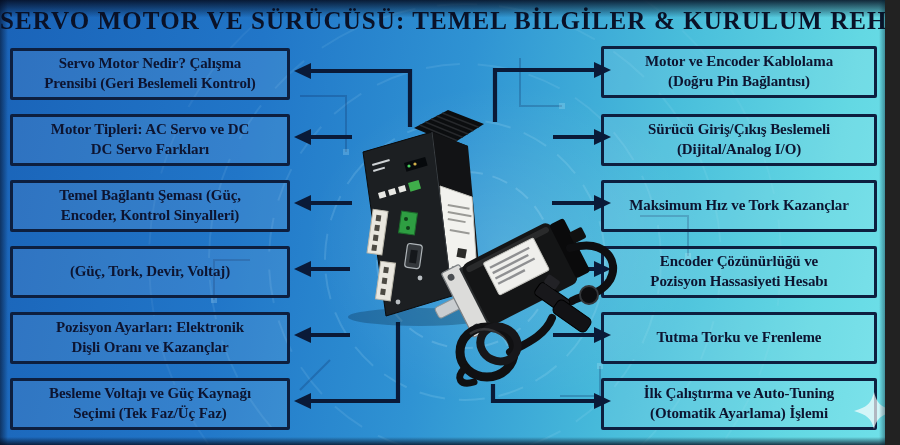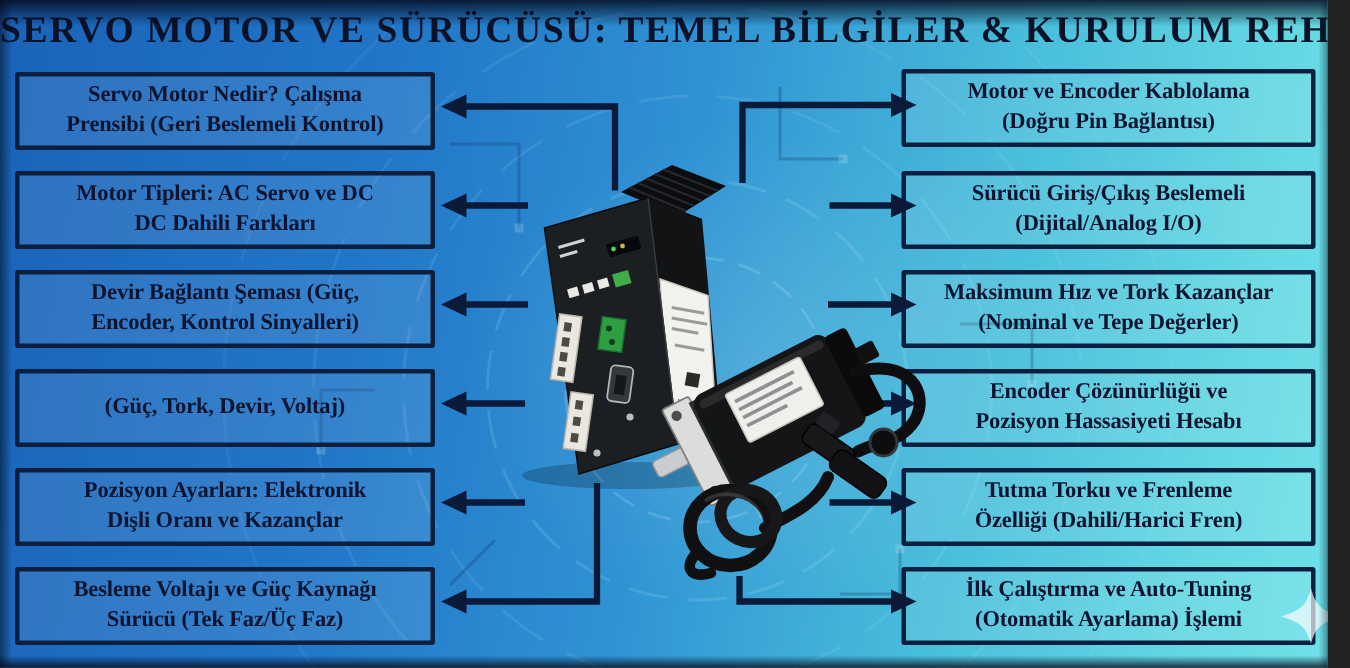--- a/index.html
+++ b/index.html
@@ -66,57 +66,55 @@
   <div class="glow"></div>
 
   <div class="title">SERVO MOTOR VE SÜRÜCÜSÜ: TEMEL BİLGİLER &amp; KURULUM REHBERİ</div>
 
   <div class="box left" style="top:48px">
     <span class="l">Servo Motor Nedir? Çalışma</span>
     <span class="l">Prensibi (Geri Beslemeli Kontrol)</span>
   </div>
   <div class="box left" style="top:114px">
     <span class="l">Motor Tipleri: AC Servo ve DC</span>
-    <span class="l">DC Dahili Farkları</span>
+    <span class="l">DC Servo Farkları</span>
   </div>
   <div class="box left" style="top:180px">
-    <span class="l">Devir Bağlantı Şeması (Güç,</span>
+    <span class="l">Temel Bağlantı Şeması (Güç,</span>
     <span class="l">Encoder, Kontrol Sinyalleri)</span>
   </div>
   <div class="box left" style="top:246px">
     <span class="l">(Güç, Tork, Devir, Voltaj)</span>
   </div>
   <div class="box left" style="top:312px">
     <span class="l">Pozisyon Ayarları: Elektronik</span>
     <span class="l">Dişli Oranı ve Kazançlar</span>
   </div>
   <div class="box left" style="top:378px">
     <span class="l">Besleme Voltajı ve Güç Kaynağı</span>
-    <span class="l">Sürücü (Tek Faz/Üç Faz)</span>
+    <span class="l">Seçimi (Tek Faz/Üç Faz)</span>
   </div>
 
   <div class="box right" style="top:46px">
     <span class="l">Motor ve Encoder Kablolama</span>
     <span class="l">(Doğru Pin Bağlantısı)</span>
   </div>
   <div class="box right" style="top:114px">
     <span class="l">Sürücü Giriş/Çıkış Beslemeli</span>
     <span class="l">(Dijital/Analog I/O)</span>
   </div>
   <div class="box right" style="top:180px">
     <span class="l">Maksimum Hız ve Tork Kazançlar</span>
-    <span class="l">(Nominal ve Tepe Değerler)</span>
   </div>
   <div class="box right" style="top:246px">
     <span class="l">Encoder Çözünürlüğü ve</span>
     <span class="l">Pozisyon Hassasiyeti Hesabı</span>
   </div>
   <div class="box right" style="top:312px">
     <span class="l">Tutma Torku ve Frenleme</span>
-    <span class="l">Özelliği (Dahili/Harici Fren)</span>
   </div>
   <div class="box right" style="top:378px">
     <span class="l">İlk Çalıştırma ve Auto-Tuning</span>
     <span class="l">(Otomatik Ayarlama) İşlemi</span>
   </div>
 
   <svg class="layer" width="900" height="445" aria-hidden="true">
     <g stroke="#0a1a38" stroke-width="4.2" fill="none">
       <path d="M309,71 L410,71 L410,127"></path>
       <path d="M309,137 L352,137"></path>

